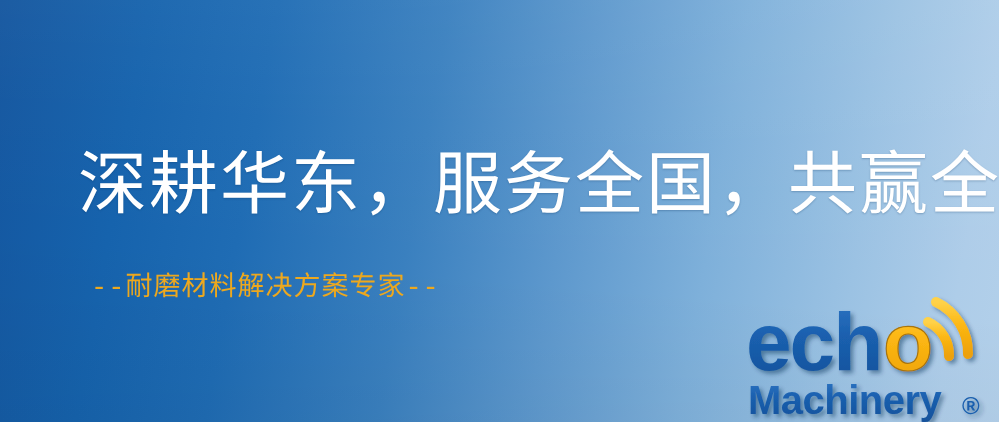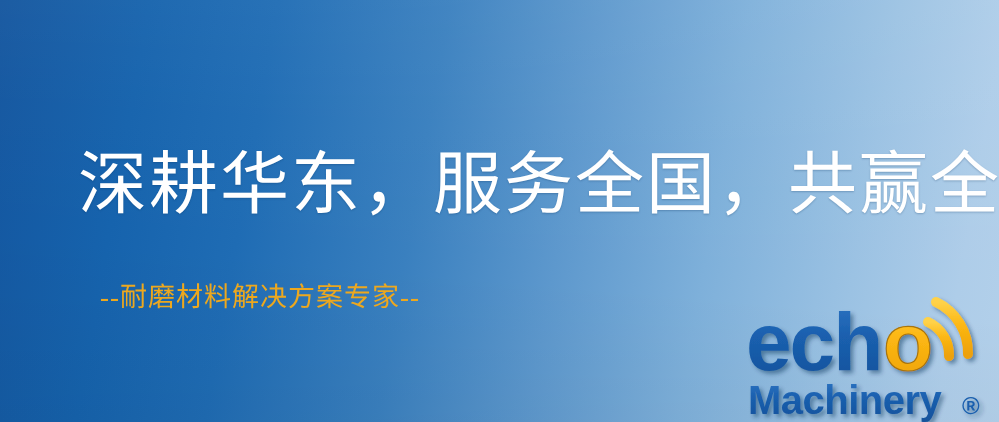--- a/index.html
+++ b/index.html
@@ -56,22 +56,22 @@
     letter-spacing: 2px;
     white-space: nowrap;
     text-shadow: 0 1px 2px rgba(10, 50, 95, 0.28);
   }
 
   
   #subtitle {
     position: absolute;
     left: 84px;
     top: 265px;
-    margin: 16px;
-    font-family: Liberation Serif, serif;
+    margin: 7px;
+    font-family: Liberation Mono, monospace;
     font-size: 27px;
     line-height: 1.2;
     font-weight: 400;
     color: #eda81e;
     letter-spacing: 1px;
     white-space: nowrap;
   }
 
   
   #logo {

